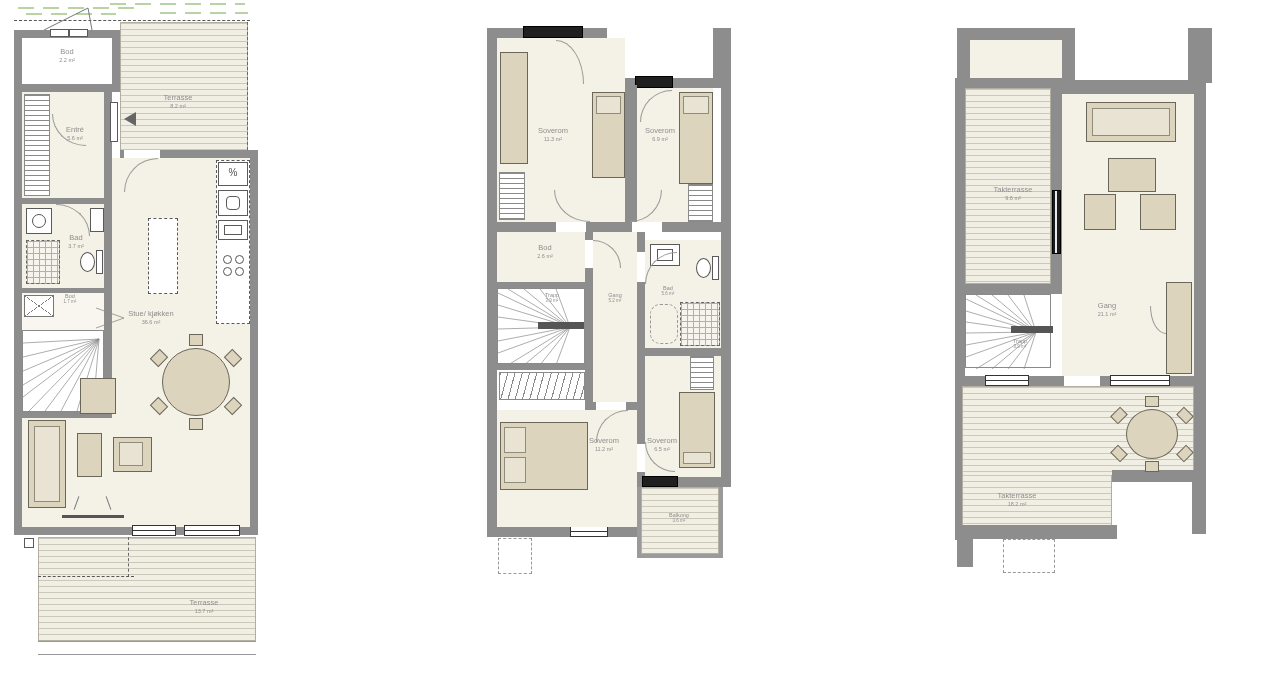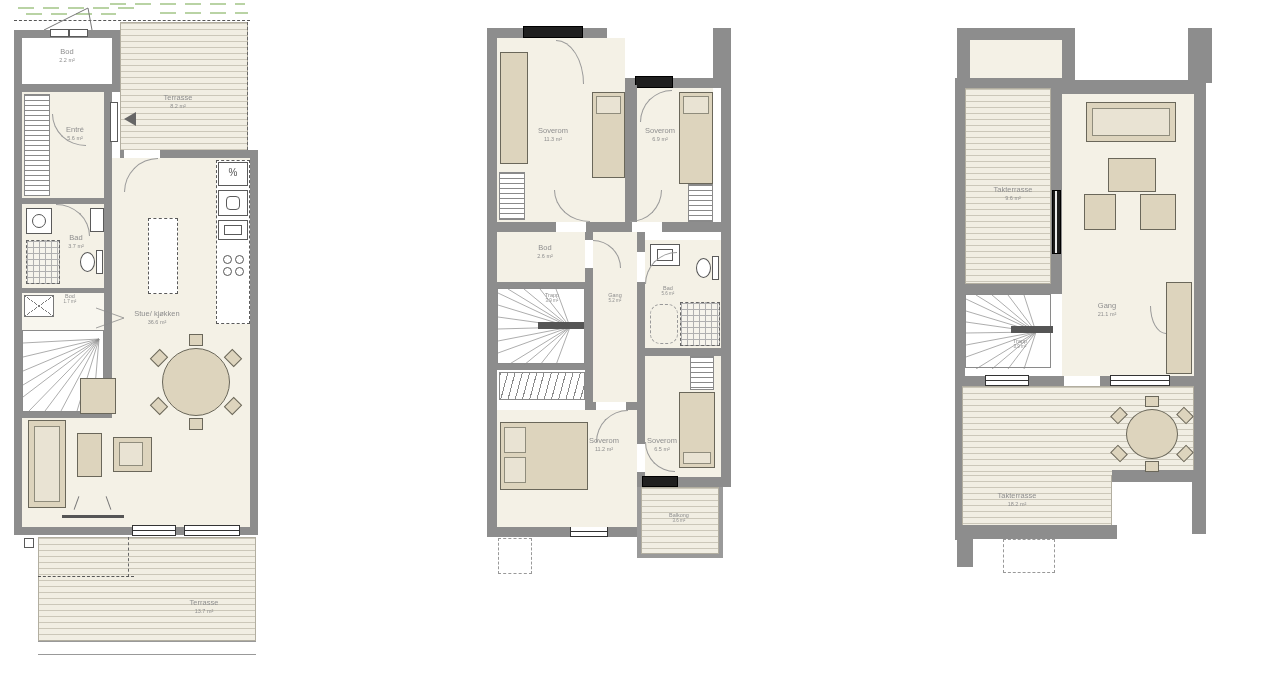--- a/index.html
+++ b/index.html
@@ -157,21 +157,21 @@
       <div class="circ" style="width:9px;height:9px;"></div>
       <div class="circ" style="width:9px;height:9px;"></div>
       <div class="circ" style="width:9px;height:9px;"></div>
       <div class="circ" style="width:9px;height:9px;"></div>
     </div>
     <div class="a wh" style="left:148px;top:218px;width:30px;height:76px;border-style:dashed;"></div>
 
     <svg class="a" style="left:96px;top:306px;" width="30" height="24" viewBox="0 0 30 24">
       <polyline points="0,2 28,12 0,22" fill="none" stroke="#8a8a8a" stroke-width="0.8"></polyline>
     </svg>
-    <div class="a lbl" style="left:122px;top:310px;">
+    <div class="a lbl" style="left:116px;top:310px;">
       <div class="nm">Stue/ kjøkken</div>
       <div class="ar">36.6 m²</div>
     </div>
 
     <div class="a furn round" style="left:162px;top:348px;width:68px;height:68px;"></div>
     <div class="a furn" style="left:189px;top:334px;width:14px;height:12px;"></div>
     <div class="a furn" style="left:189px;top:418px;width:14px;height:12px;"></div>
     <div class="a furn" style="left:152px;top:352px;width:14px;height:12px;transform:rotate(-45deg);"></div>
     <div class="a furn" style="left:226px;top:352px;width:14px;height:12px;transform:rotate(45deg);"></div>
     <div class="a furn" style="left:152px;top:400px;width:14px;height:12px;transform:rotate(45deg);"></div>

